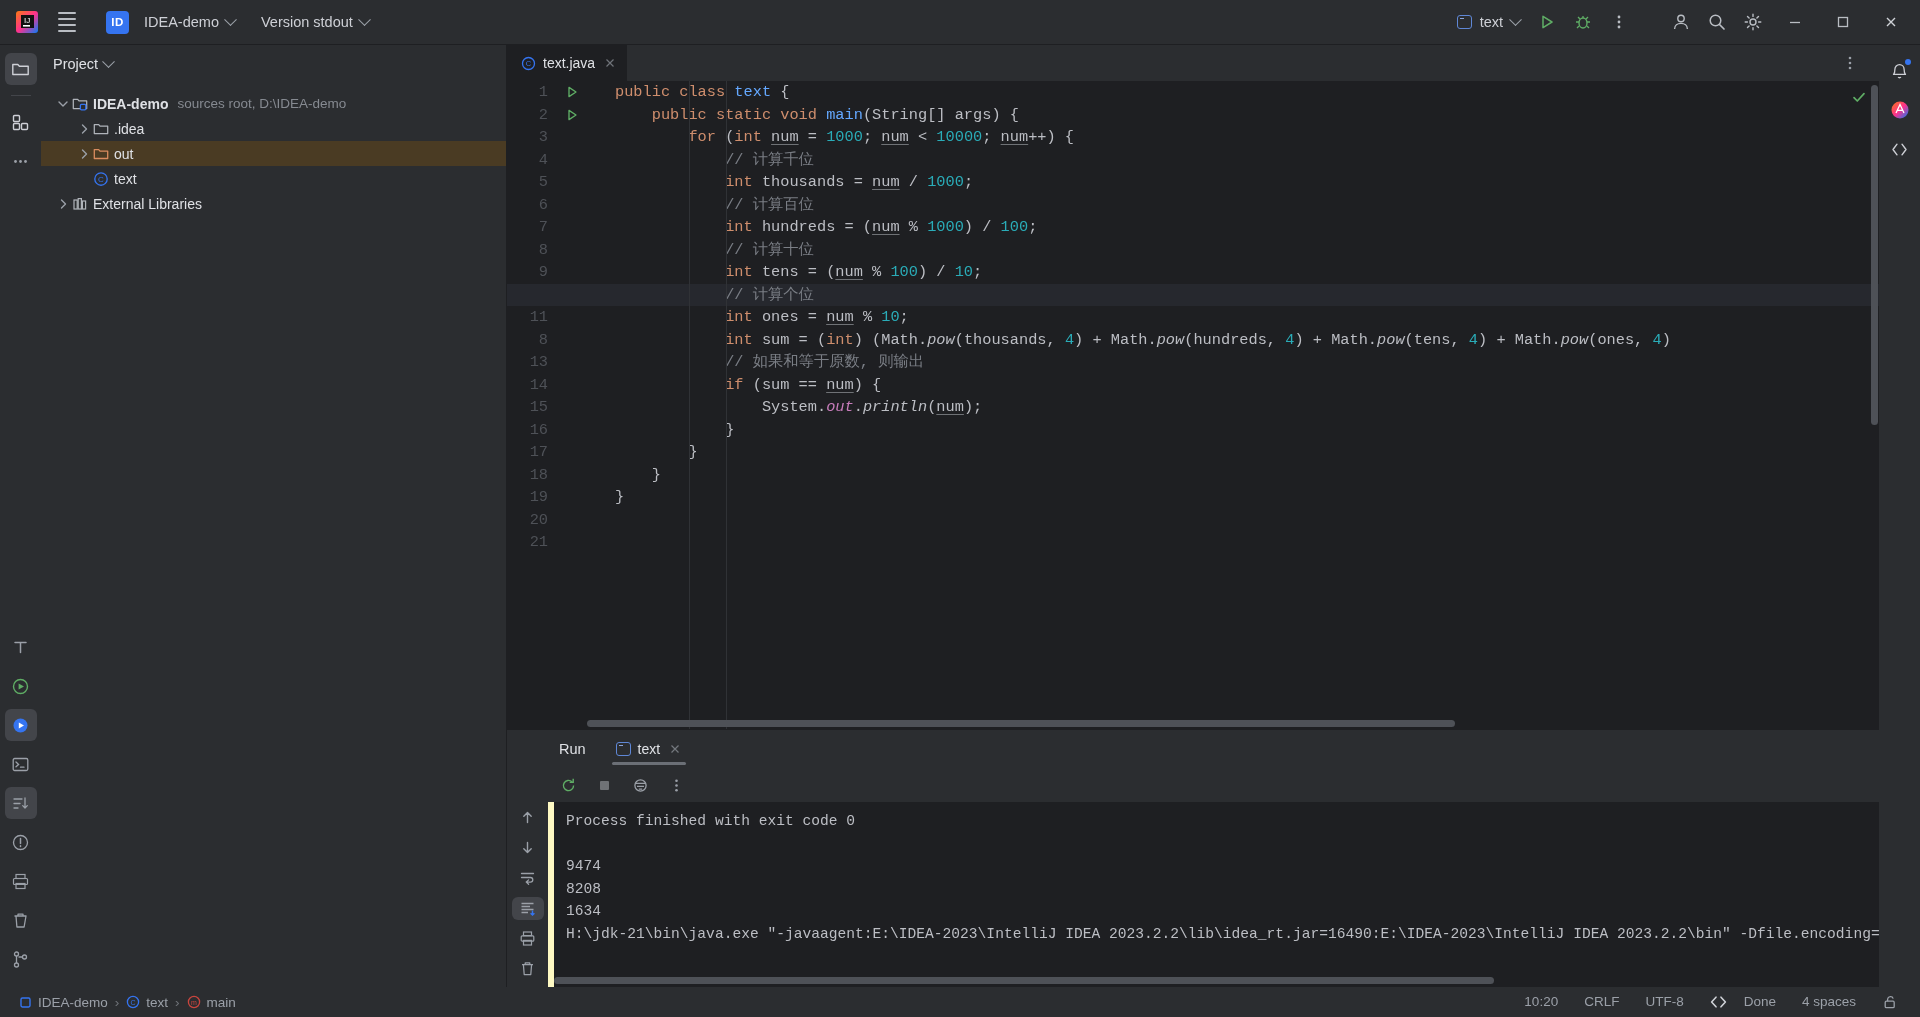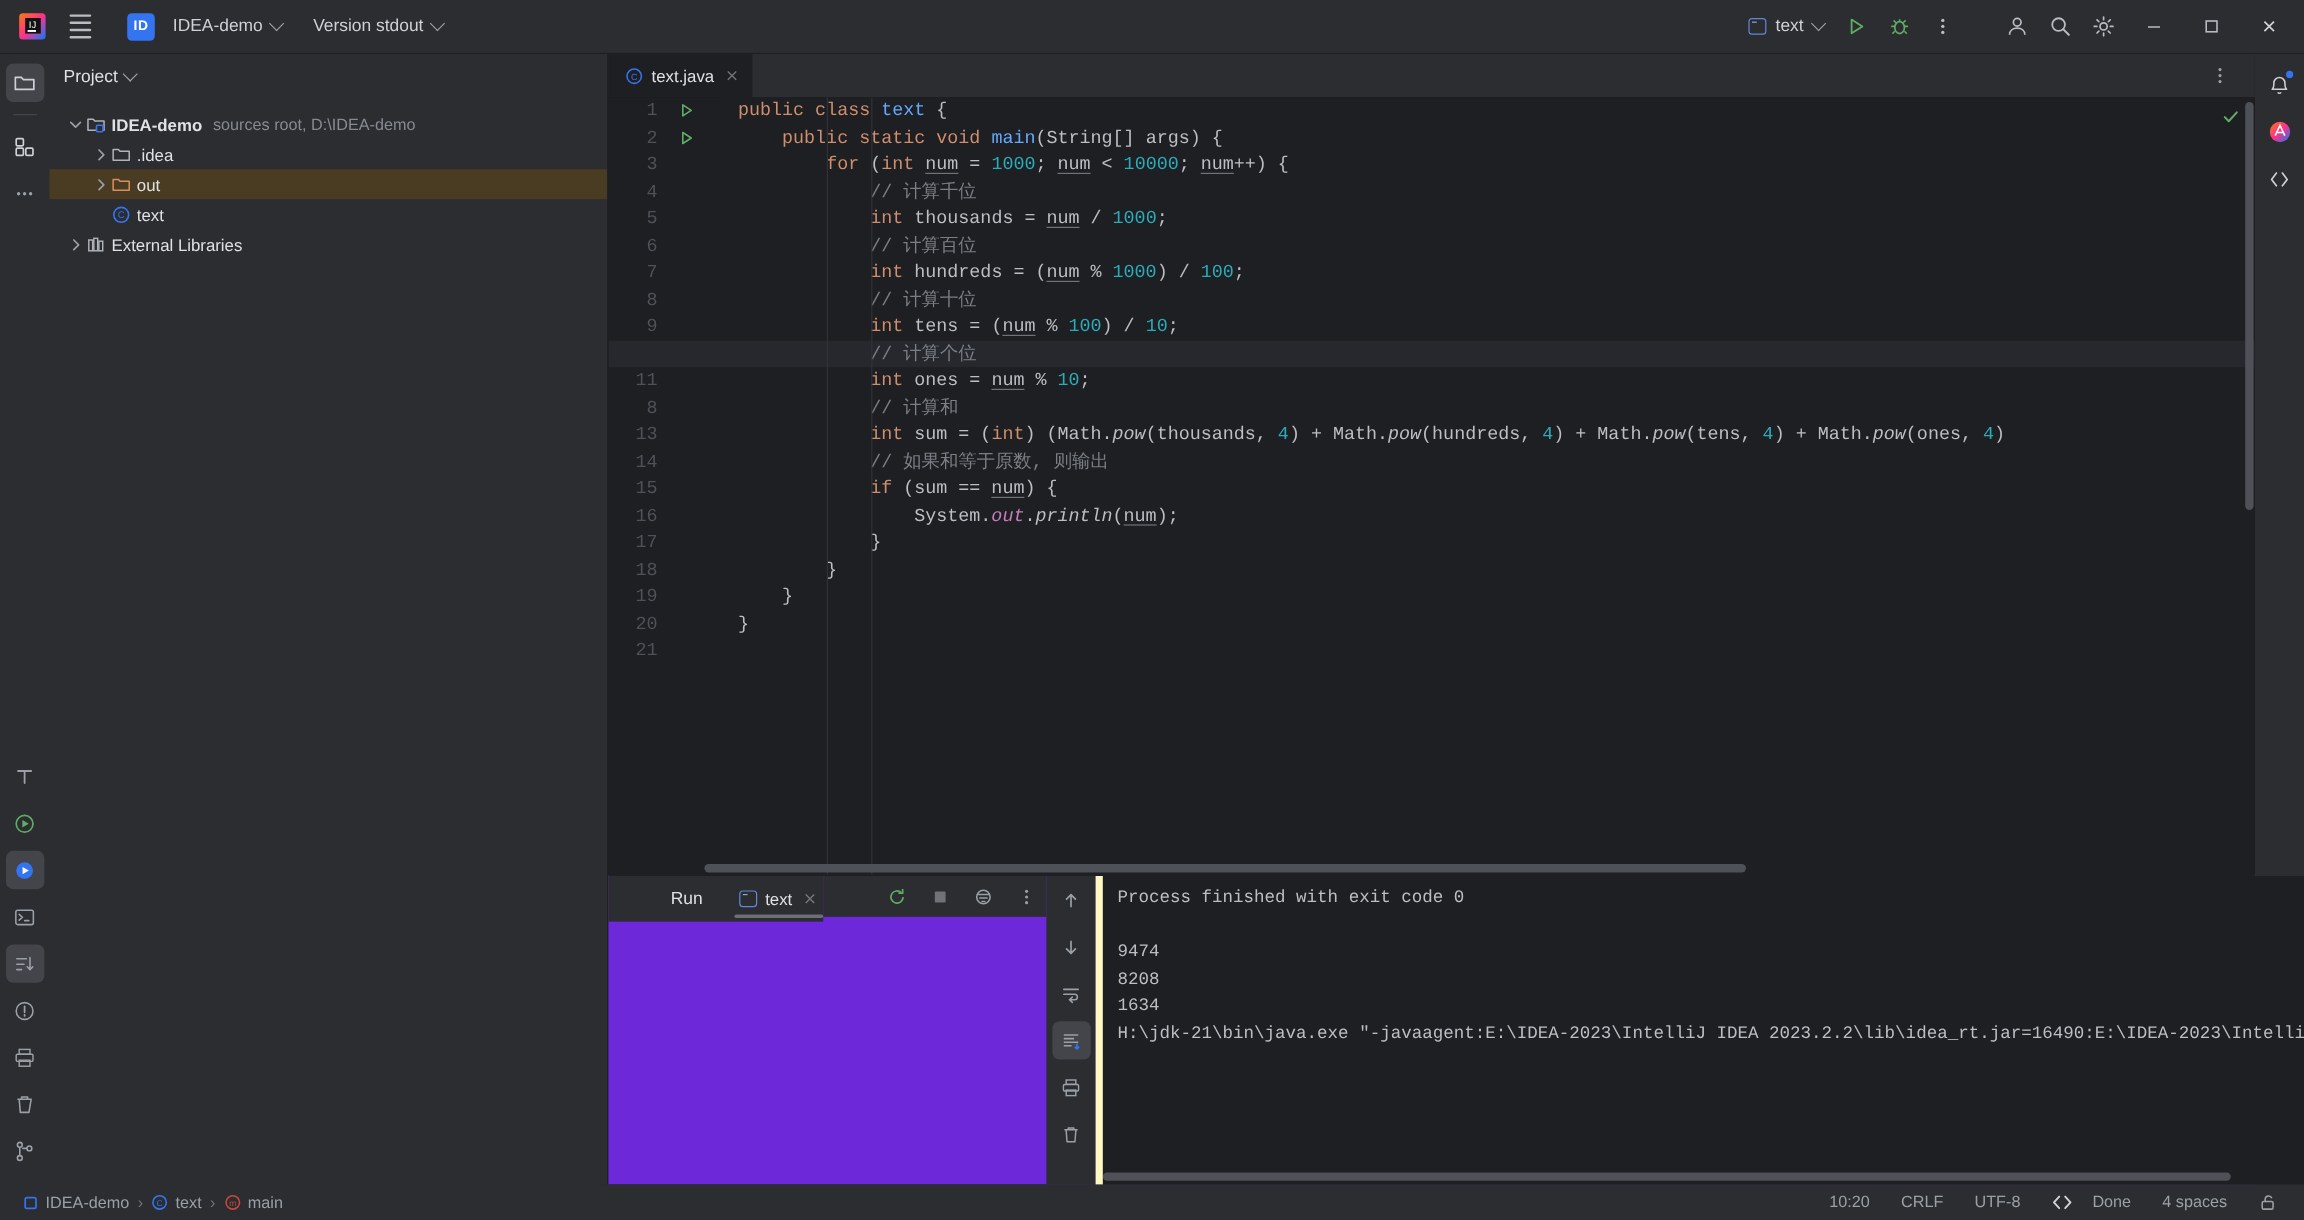--- a/index.html
+++ b/index.html
@@ -105,21 +105,21 @@
   .blue { color: #64a8ff; }
   .indent-guide { position: absolute; top: 0; bottom: 0; width: 1px; background: #303236; }
 
   .editor-vscroll { position: absolute; right: 1px; top: 4px; width: 7px; height: 340px;
                     background: #4e5157; border-radius: 4px; }
   .editor-hscroll { position: absolute; left: 80px; bottom: 2px; height: 7px; width: 868px;
                     background: #4e5157; border-radius: 4px; }
   .check-ok { position: absolute; right: 12px; top: 8px; }
 
   
-  .run-panel { height: 258px; flex: 0 0 258px; background: #6d28d9; display: flex; 
+  .run-panel { height: 258px; flex: 0 0 258px; background: #f9a8d4; display: flex; flex-direction: column;
                border-top: 1px solid #1e1f22; }
   .run-head { height: 38px; background: #2b2d30; display: flex; align-items: center; padding-left: 52px; gap: 26px; }
   .run-head-title { font-size: 14.5px; color: #dfe1e5; }
   .run-tab { display: flex; align-items: center; gap: 7px; font-size: 14px; color: #dfe1e5;
              padding: 0 4px; height: 38px; position: relative; cursor: pointer; }
   .run-tab:after { content:''; position:absolute; left:0; right:0; bottom:3px; height:3px;
                    background:#6b6f76; border-radius:2px; }
   .run-tool { height: 34px; background: #2b2d30; display: flex; align-items: center; padding-left: 44px; gap: 2px; }
   .run-body { flex: 1; display: flex; min-height: 0; }
   .run-rail { width: 41px; flex: 0 0 41px; background: #2b2d30; display: flex; flex-direction: column;
@@ -502,21 +502,20 @@
             <div class="cl">    <span class="kw">public</span> <span class="kw">static</span> <span class="kw">void</span> <span class="blue">main</span>(<span class="cls">String</span>[] <span class="typ">args</span>) {</div>
             <div class="cl">        <span class="kw">for</span> (<span class="kw">int</span> <span class="var">num</span> = <span class="num">1000</span>; <span class="var">num</span> &lt; <span class="num">10000</span>; <span class="var">num</span>++) {</div>
             <div class="cl"><span class="cmt">            // 计算千位</span></div>
             <div class="cl">            <span class="kw">int</span> <span class="typ">thousands</span> = <span class="var">num</span> / <span class="num">1000</span>;</div>
             <div class="cl"><span class="cmt">            // 计算百位</span></div>
             <div class="cl">            <span class="kw">int</span> <span class="typ">hundreds</span> = (<span class="var">num</span> % <span class="num">1000</span>) / <span class="num">100</span>;</div>
             <div class="cl"><span class="cmt">            // 计算十位</span></div>
             <div class="cl">            <span class="kw">int</span> <span class="typ">tens</span> = (<span class="var">num</span> % <span class="num">100</span>) / <span class="num">10</span>;</div>
             <div class="cl"><span class="cmt">            // 计算个位</span></div>
             <div class="cl">            <span class="kw">int</span> <span class="typ">ones</span> = <span class="var">num</span> % <span class="num">10</span>;</div>
-            <div class="cl"><span class="cmt">            // 计算和</span></div>
             <div class="cl">            <span class="kw">int</span> <span class="typ">sum</span> = (<span class="kw">int</span>) (<span class="cls">Math</span>.<span class="fn">pow</span>(<span class="typ">thousands</span>, <span class="num">4</span>) + <span class="cls">Math</span>.<span class="fn">pow</span>(<span class="typ">hundreds</span>, <span class="num">4</span>) + <span class="cls">Math</span>.<span class="fn">pow</span>(<span class="typ">tens</span>, <span class="num">4</span>) + <span class="cls">Math</span>.<span class="fn">pow</span>(<span class="typ">ones</span>, <span class="num">4</span>)</div>
             <div class="cl"><span class="cmt">            // 如果和等于原数, 则输出</span></div>
             <div class="cl">            <span class="kw">if</span> (<span class="typ">sum</span> == <span class="var">num</span>) {</div>
             <div class="cl">                <span class="cls">System</span>.<span class="fld">out</span>.<span class="fn">println</span>(<span class="var">num</span>);</div>
             <div class="cl">            }</div>
             <div class="cl">        }</div>
             <div class="cl">    }</div>
             <div class="cl">}</div>
             <div class="cl">&nbsp;</div>
           </div>

